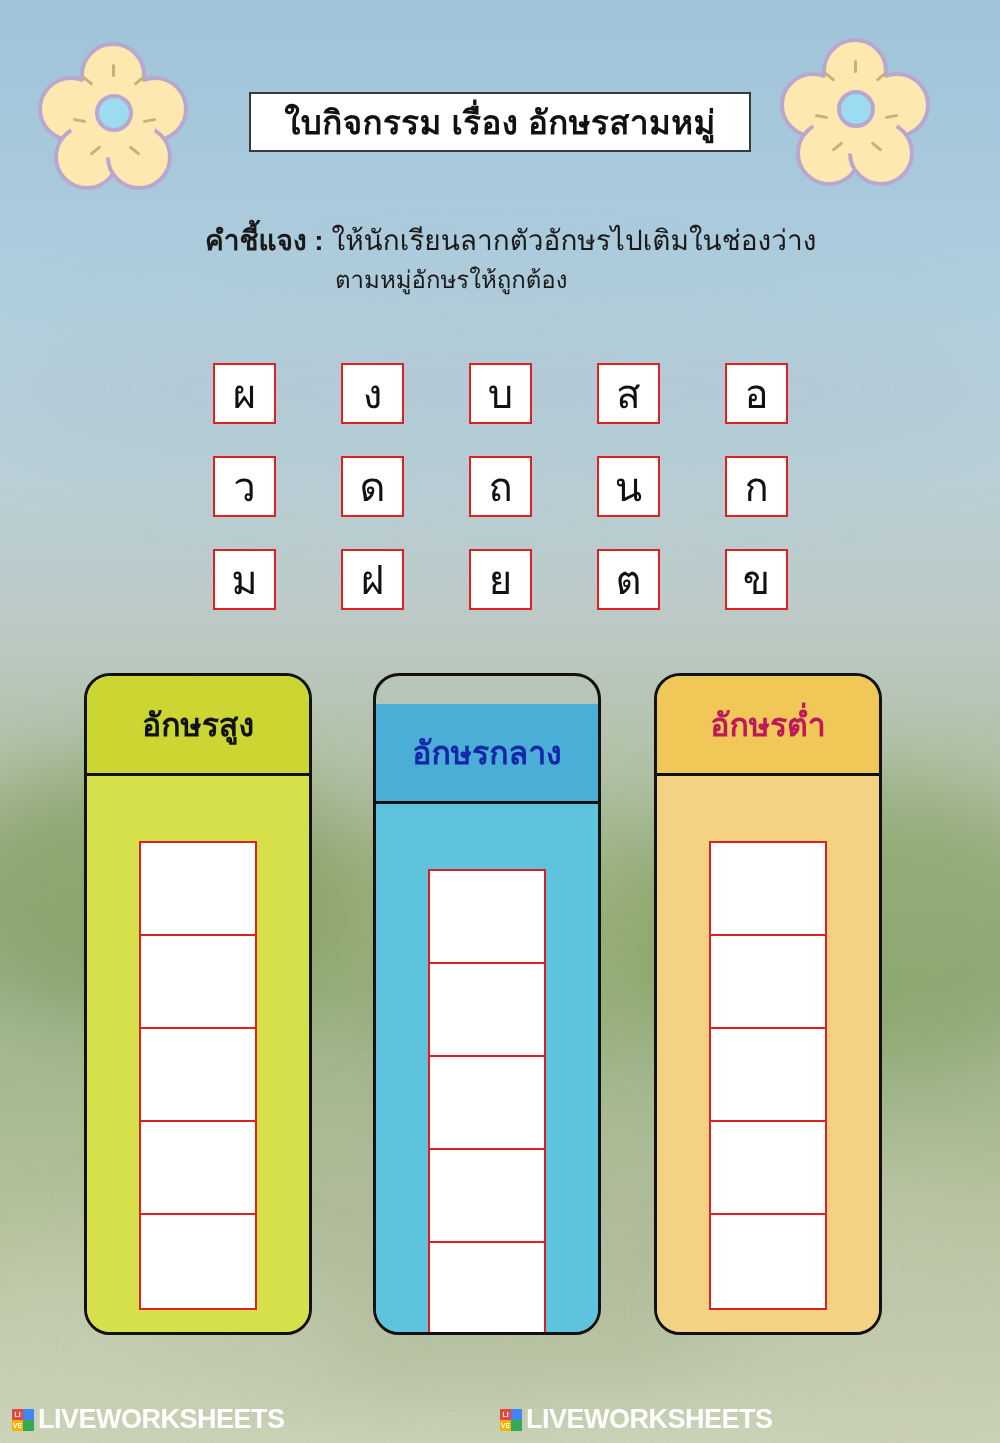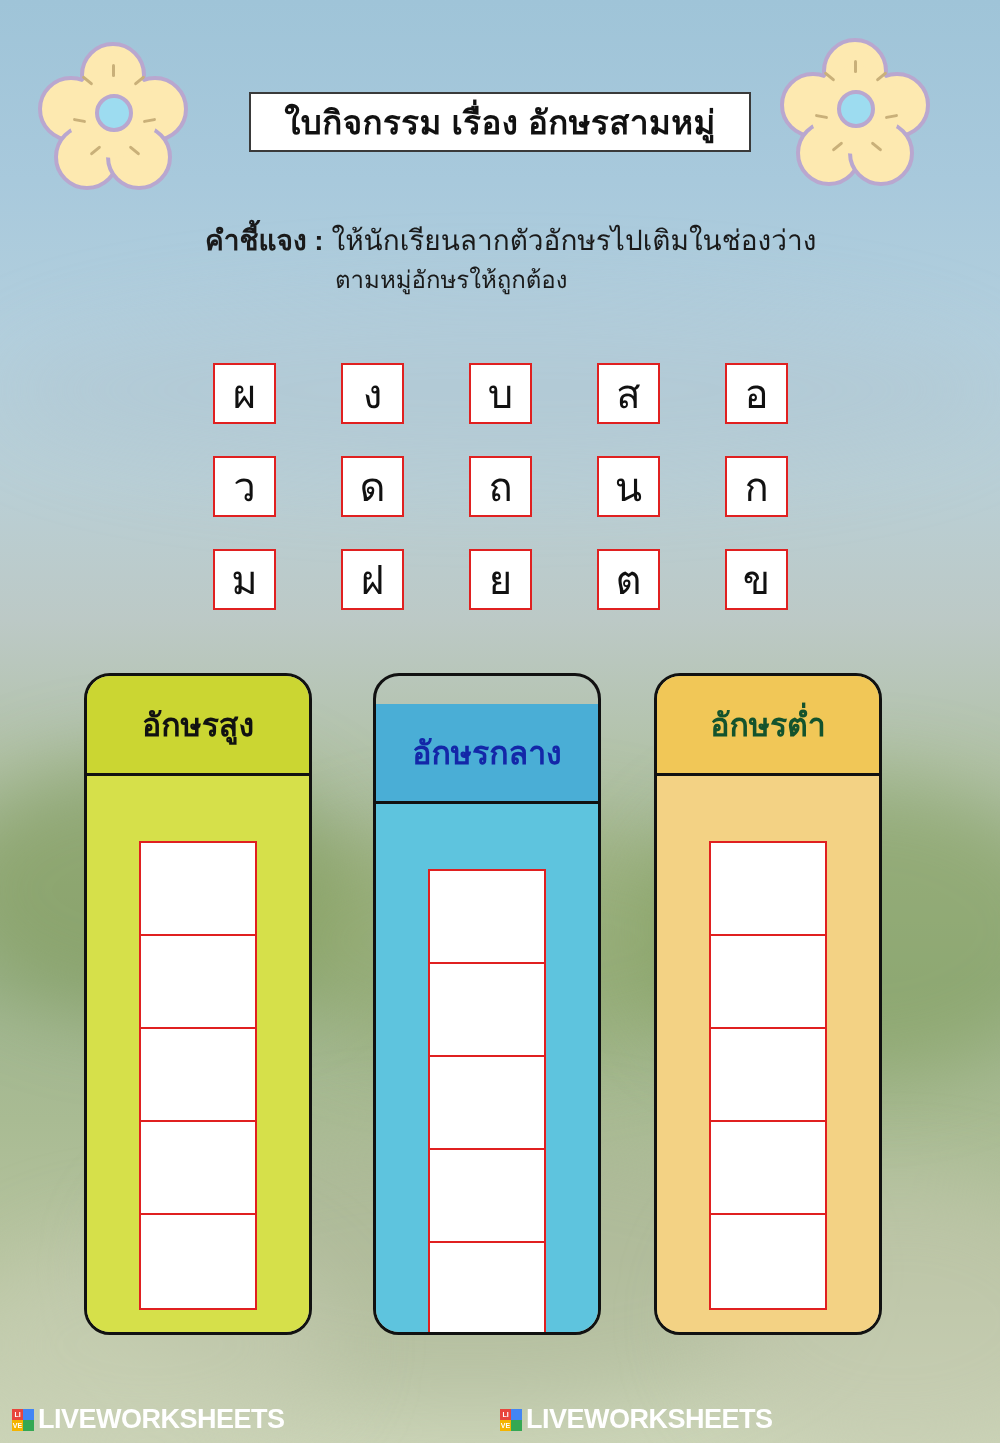--- a/index.html
+++ b/index.html
@@ -369,21 +369,21 @@
           <div class="slot"></div>
           <div class="slot"></div>
           <div class="slot"></div>
           <div class="slot"></div>
           <div class="slot"></div>
         </div>
       </div>
     </div>
 
     <div class="col col-3" id="col-2">
-      <div class="col-head" style="background: rgb(241, 199, 87); color: #14532d;">
+      <div class="col-head" style="background: rgb(241, 199, 87); color: #be185d;">
         <span>อักษรต่ำ</span>
       </div>
       <div class="col-body" style="background: rgb(243, 210, 132);">
         <div class="slots">
           <div class="slot"></div>
           <div class="slot"></div>
           <div class="slot"></div>
           <div class="slot"></div>
           <div class="slot"></div>
         </div>

